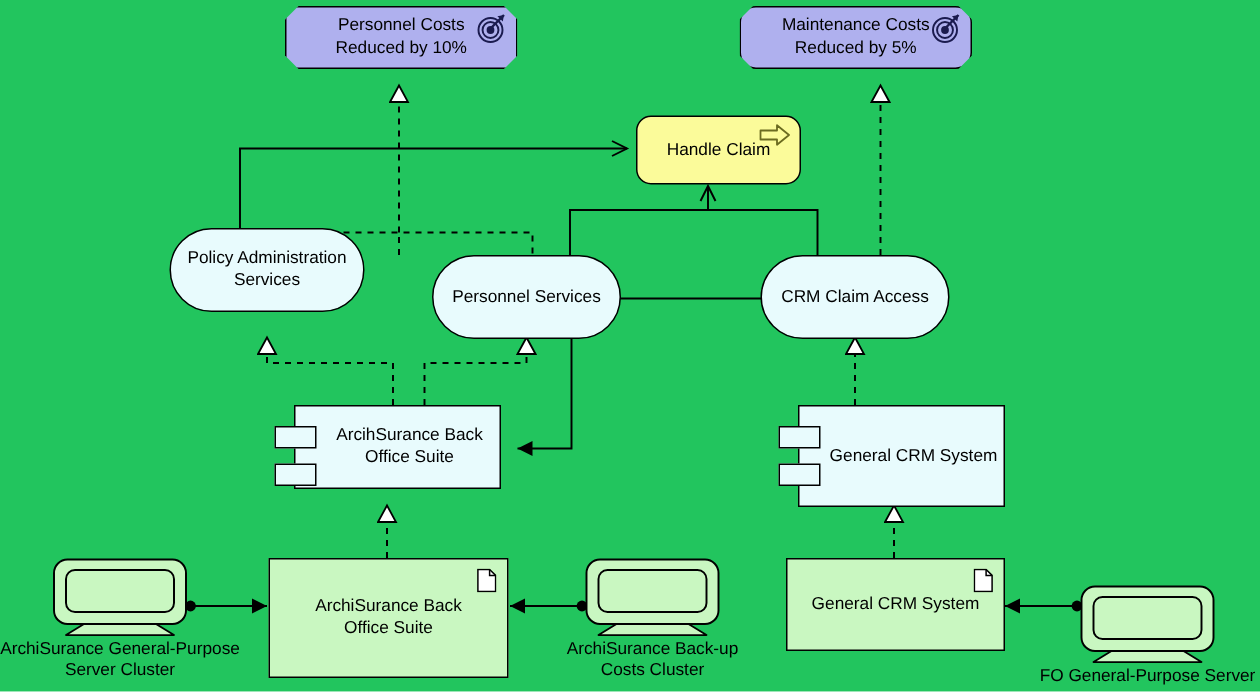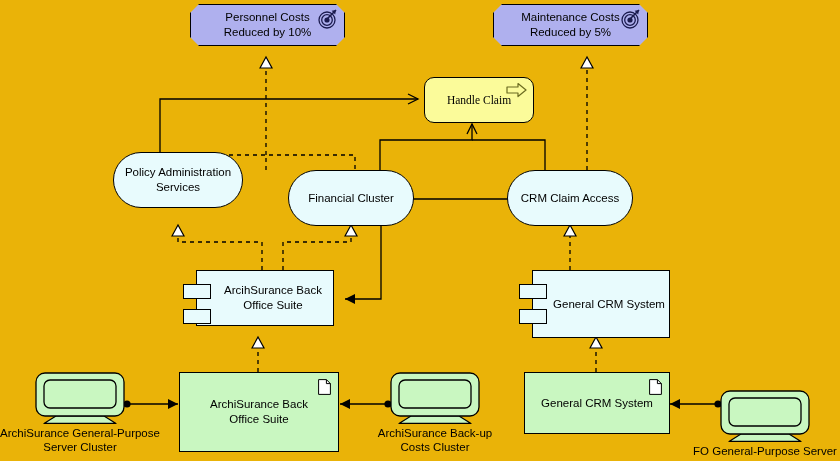--- a/index.html
+++ b/index.html
@@ -8,21 +8,21 @@
     padding: 0;
     background: #ffffff;
   }
   body {
     font-family: "Liberation Sans", sans-serif;
   }
   #canvas {
     position: relative;
     width: 840px;
     height: 461px;
-    background: #eab308;
+    background: #22c55e;
     overflow: hidden;
   }
   #edges {
     position: absolute;
     left: 0;
     top: 0;
     width: 840px;
     height: 461px;
     pointer-events: none;
   }
@@ -60,21 +60,20 @@
   }
 
   
   .process {
     background: #fbfb9a;
     border: 1px solid #000000;
     border-radius: 10px;
     display: flex;
     align-items: center;
     justify-content: center;
-    font-family: Liberation Serif, serif;
   }
   .process-icon {
     position: absolute;
     right: 5px;
     top: 4px;
     width: 22px;
     height: 16px;
   }
 
   
@@ -204,21 +203,21 @@
         <circle cx="9" cy="11" r="5.3" fill="none" stroke="#1b1b4f" stroke-width="1.3"></circle>
         <circle cx="9" cy="11" r="2.6" fill="#1b1b4f"></circle>
         <path d="M8,11 L18,1" stroke="#1b1b4f" stroke-width="1.6"></path>
         <path d="M18,1 L13.6,1.8 L17.2,5.4 z" fill="#1b1b4f"></path>
       </svg>
     </span>
     <span class="label">Personnel Costs
 Reduced by 10%</span>
   </div>
 
-  <div class="node goal" style="left:493px; top:4px; width:155px; height:42px;">
+  <div class="node goal" style="left:493px; top:4px; width:155px; height:42px;border-radius:11px;">
     <span class="goal-icon">
       <svg viewBox="0 0 20 20" width="20" height="20">
         <circle cx="9" cy="11" r="8" fill="none" stroke="#1b1b4f" stroke-width="1.3"></circle>
         <circle cx="9" cy="11" r="5.3" fill="none" stroke="#1b1b4f" stroke-width="1.3"></circle>
         <circle cx="9" cy="11" r="2.6" fill="#1b1b4f"></circle>
         <path d="M8,11 L18,1" stroke="#1b1b4f" stroke-width="1.6"></path>
         <path d="M18,1 L13.6,1.8 L17.2,5.4 z" fill="#1b1b4f"></path>
       </svg>
     </span>
     <span class="label">Maintenance Costs
@@ -233,21 +232,21 @@
     </span>
     <span class="label">Handle Claim</span>
   </div>
 
   <div class="node service" style="left:113px; top:152px; width:130px; height:56px;">
     <span class="label">Policy Administration
 Services</span>
   </div>
 
   <div class="node service" style="left:288px; top:170px; width:126px; height:56px;">
-    <span class="label">Financial Cluster</span>
+    <span class="label">Personnel Services</span>
   </div>
 
   <div class="node service" style="left:507px; top:170px; width:126px; height:56px;">
     <span class="label">CRM Claim Access</span>
   </div>
 
   <div class="node component" style="left:196px; top:270px; width:138px; height:56px;">
     <span class="comp-tab t1"></span>
     <span class="comp-tab t2"></span>
     <span class="label">ArcihSurance Back

